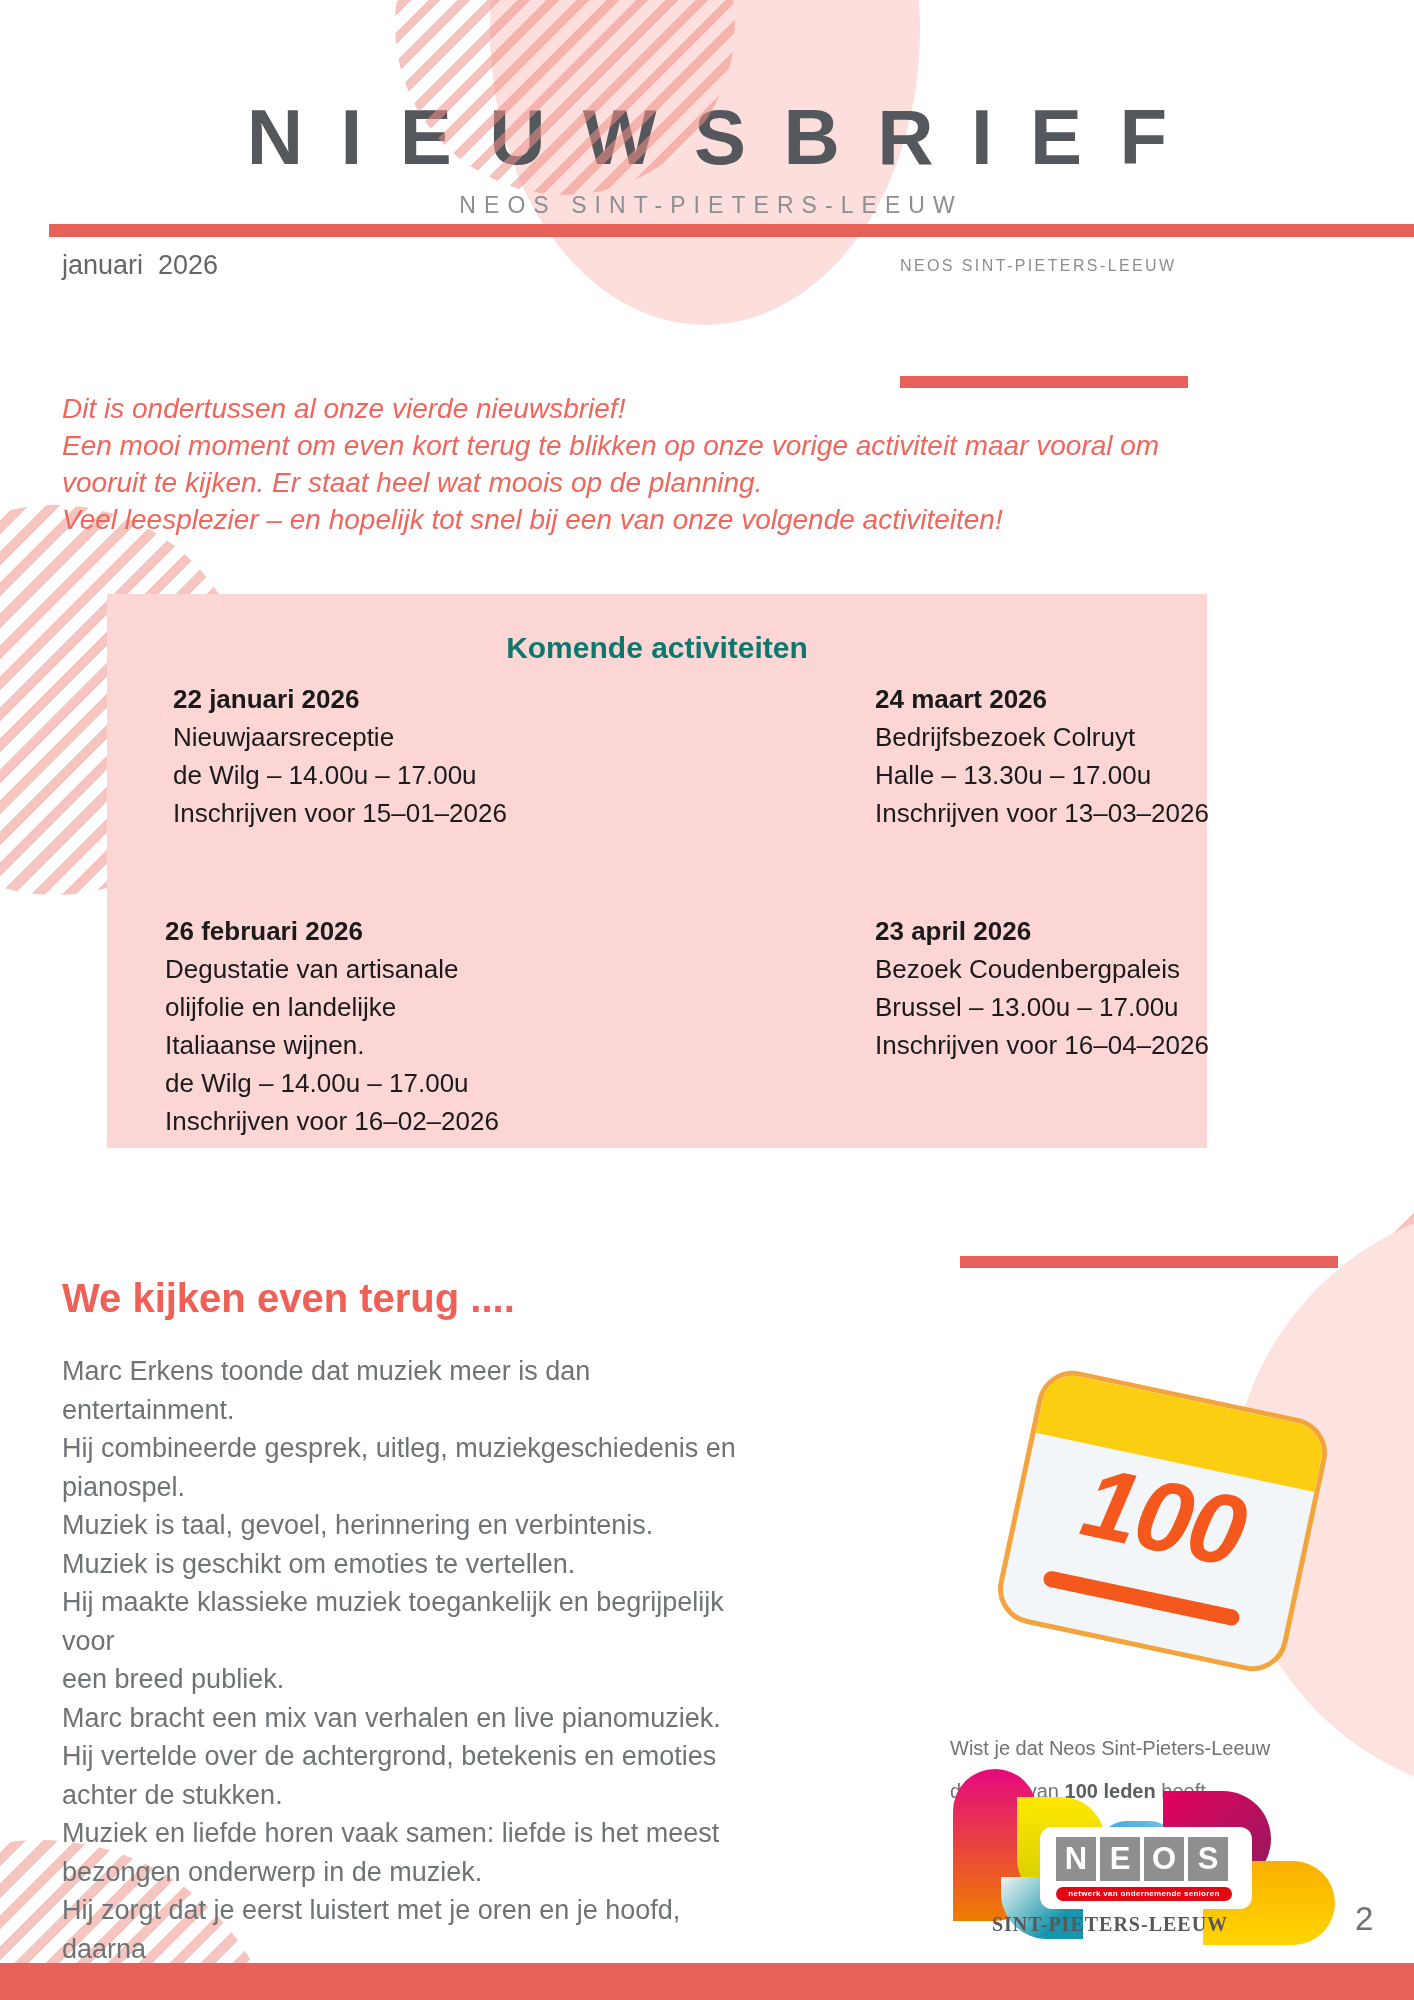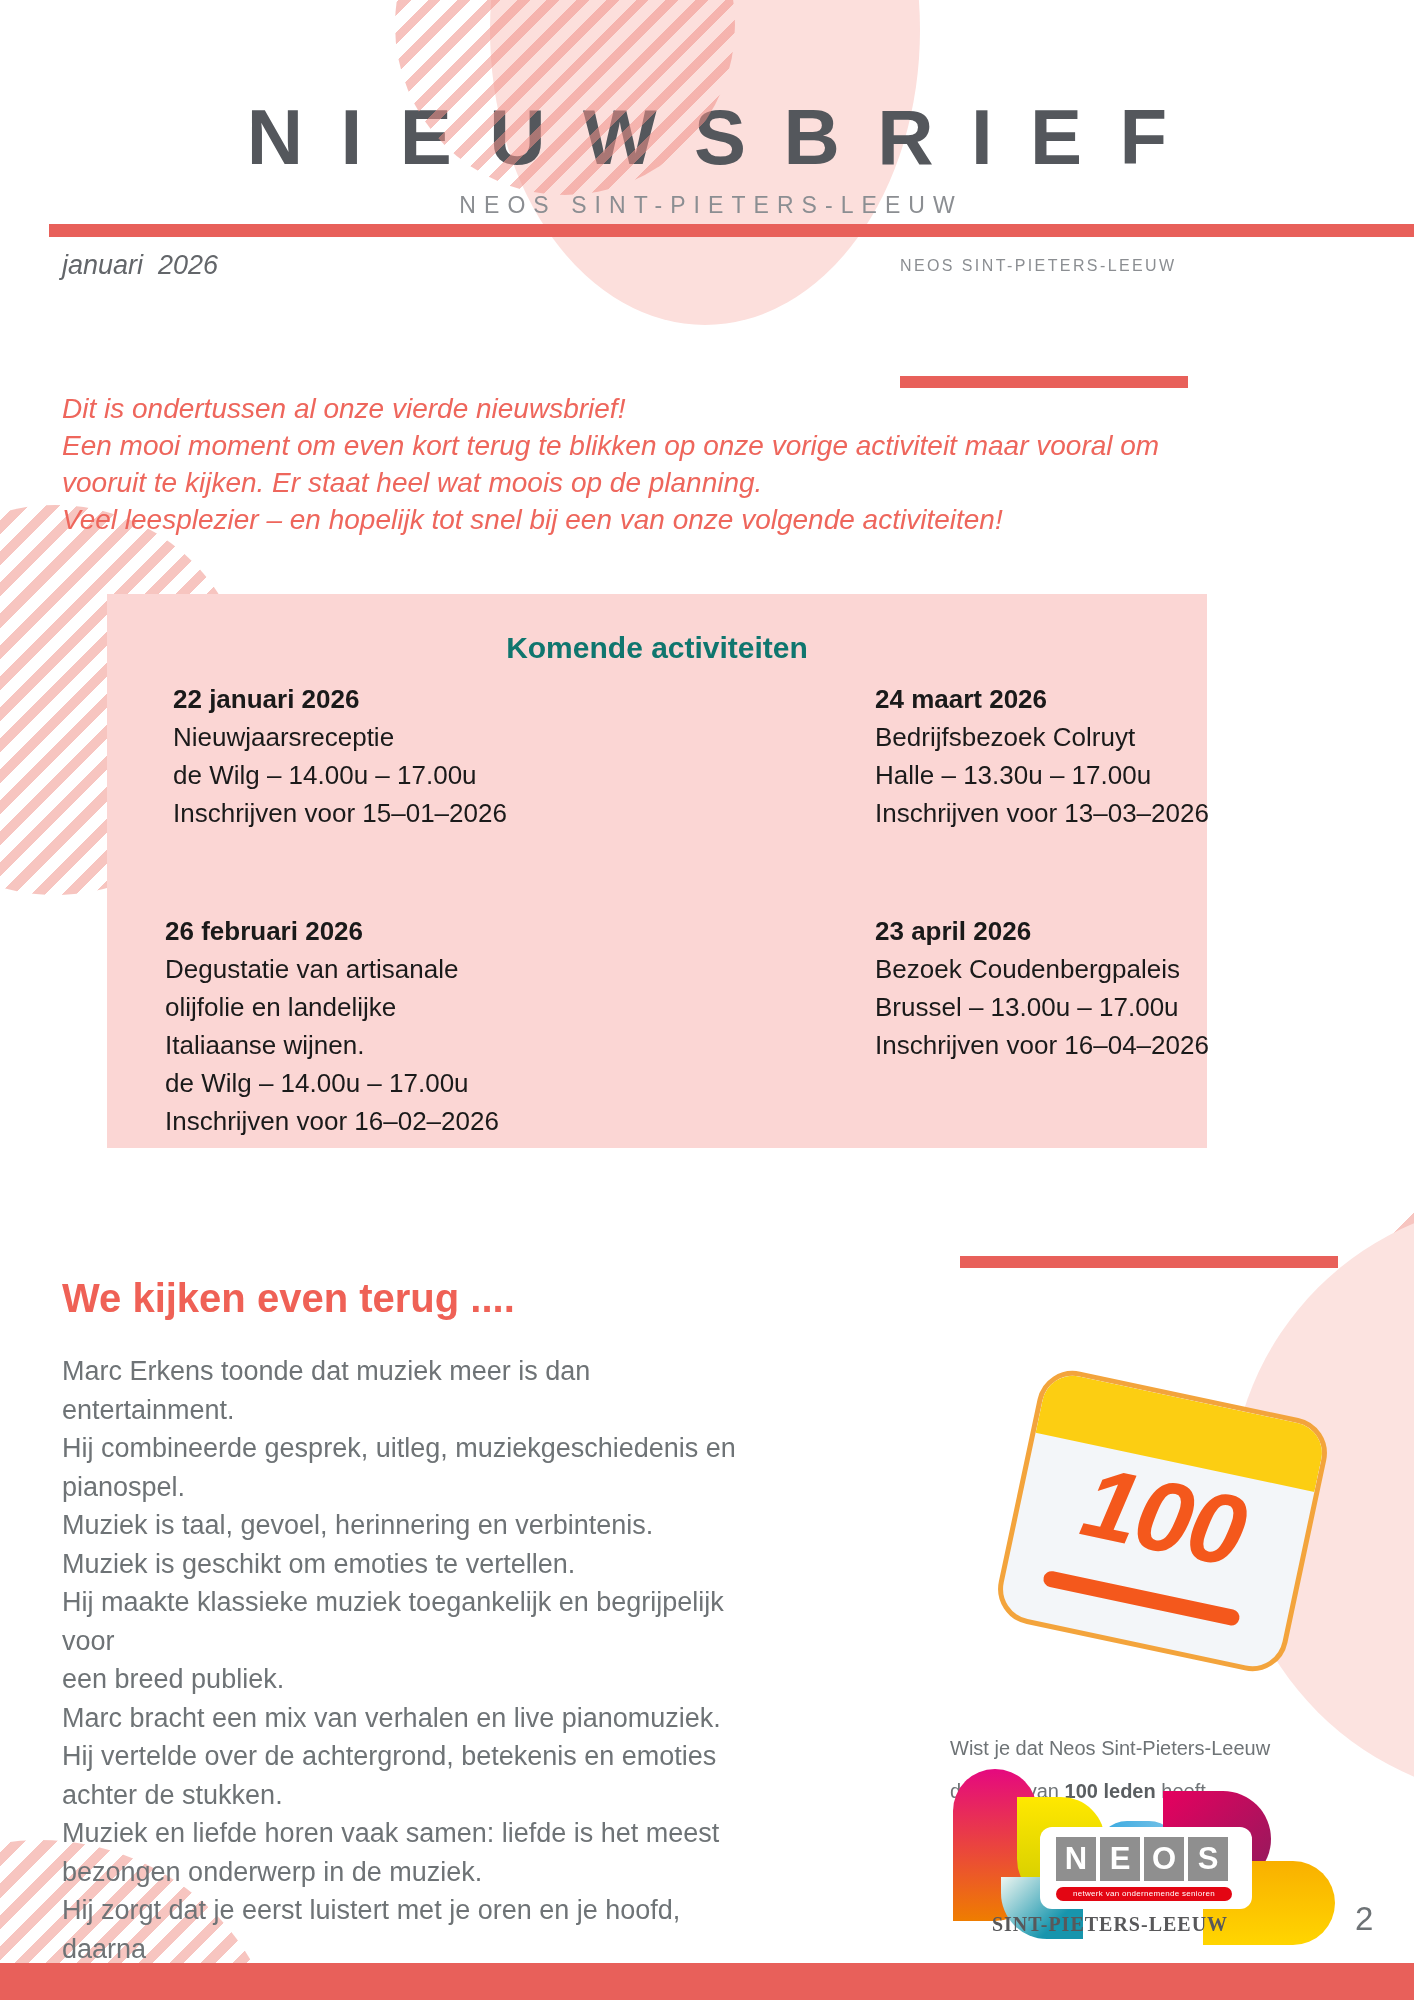--- a/index.html
+++ b/index.html
@@ -1,20 +1,20 @@
 <!DOCTYPE html>
 <html><head>
 <meta charset="utf-8">
 <style>
   html,body{margin:0;padding:0;background:#fff;}
   .page{position:relative;width:1414px;height:2000px;background:#ffffff;overflow:hidden;
         font-family:"Liberation Sans",sans-serif;}
   .abs{position:absolute;}
   .pre{white-space:pre-line;}
-  .pres{white-space:pre;font-style:italic;}
+  .pres{white-space:pre;}
 
   
   .circle{border-radius:50%;}
   .top-ellipse{left:490px;top:-265px;width:430px;height:590px;background:#fcdfdc;z-index:1;}
   .stripes-red{background:repeating-linear-gradient(135deg,rgba(240,144,136,0.55) 0 9px,rgba(0,0,0,0) 9px 21px);}
   .stripes-pink{background:repeating-linear-gradient(135deg,#f7c5c0 0 10px,rgba(0,0,0,0) 10px 22px);}
   .top-striped{left:395px;top:-145px;width:340px;height:340px;z-index:4;}
   .left-striped{left:-140px;top:505px;width:390px;height:390px;z-index:1;}
   .right-striped{left:1300px;top:1140px;width:580px;height:580px;z-index:1;}
   .right-solid{left:1230px;top:1200px;width:600px;height:600px;background:#fce3e0;z-index:2;}
@@ -81,21 +81,21 @@
   .petal-crimson{left:218px;top:26px;width:108px;height:96px;border-radius:0 56px 56px 56px;
               background:linear-gradient(135deg,#e6005f 0%,#8e1c5c 100%);}
   .petal-gold{left:258px;top:96px;width:132px;height:84px;border-radius:0 56px 56px 0;
               background:linear-gradient(180deg,#f9b000 0%,#ffd500 100%);}
   .logo-banner{position:absolute;left:95px;top:62px;width:212px;height:82px;background:#ffffff;
                border-radius:12px;}
   .neos-word{position:absolute;left:16px;top:10px;display:flex;gap:4px;}
   .neos-letter{width:40px;height:44px;background:#8f8f8f;color:#ffffff;font-size:31px;
                font-weight:700;display:flex;align-items:center;justify-content:center;}
   .logo-tagline{position:absolute;left:16px;top:60px;width:176px;height:14px;background:#e30613;
-               border-radius:8px;color:#ffffff;font-size:8px;font-weight:400;text-align:center;
+               border-radius:8px;color:#ffffff;font-size:8px;font-weight:700;text-align:center;
                line-height:14px;letter-spacing:0.3px;}
   .logo-location{position:absolute;left:0px;top:148px;width:330px;text-align:center;
                font-family:"Liberation Serif",serif;font-size:20px;font-weight:700;
                color:#58585a;letter-spacing:1px;}
 
   .page-number{left:1355px;top:1900px;font-size:33px;color:#6e7376;z-index:3;}
   .footer-bar{left:0;top:1963px;width:1414px;height:37px;background:#e8605a;z-index:5;}
 </style>
 </head>
 <body>

